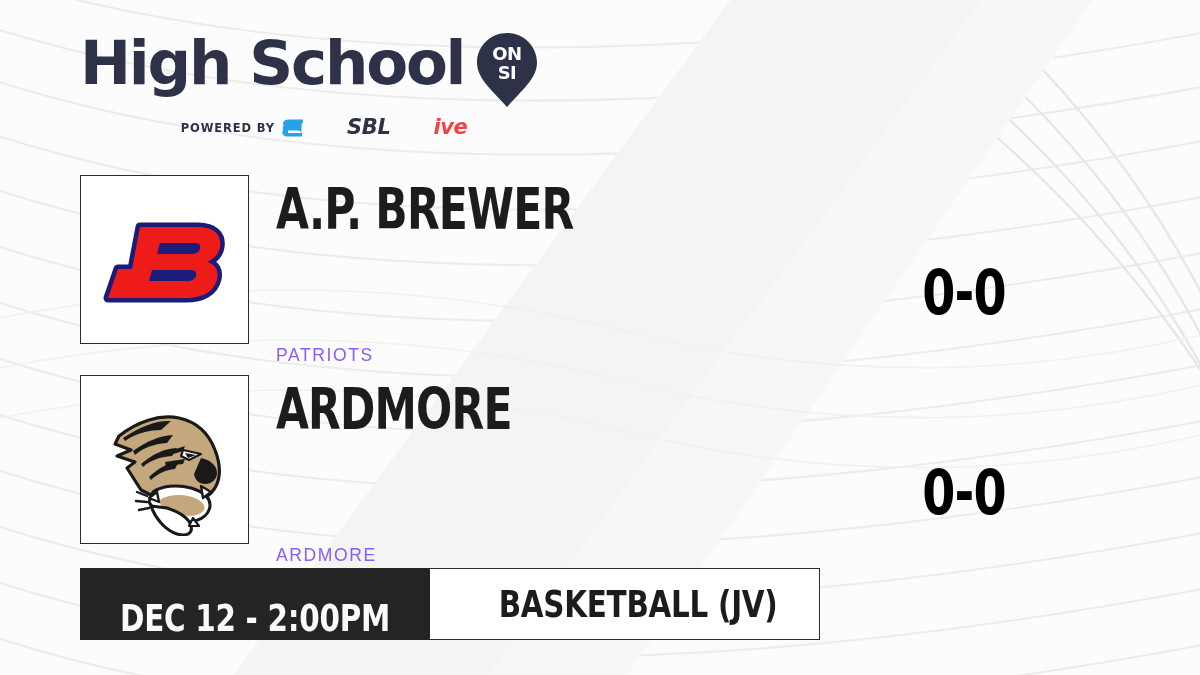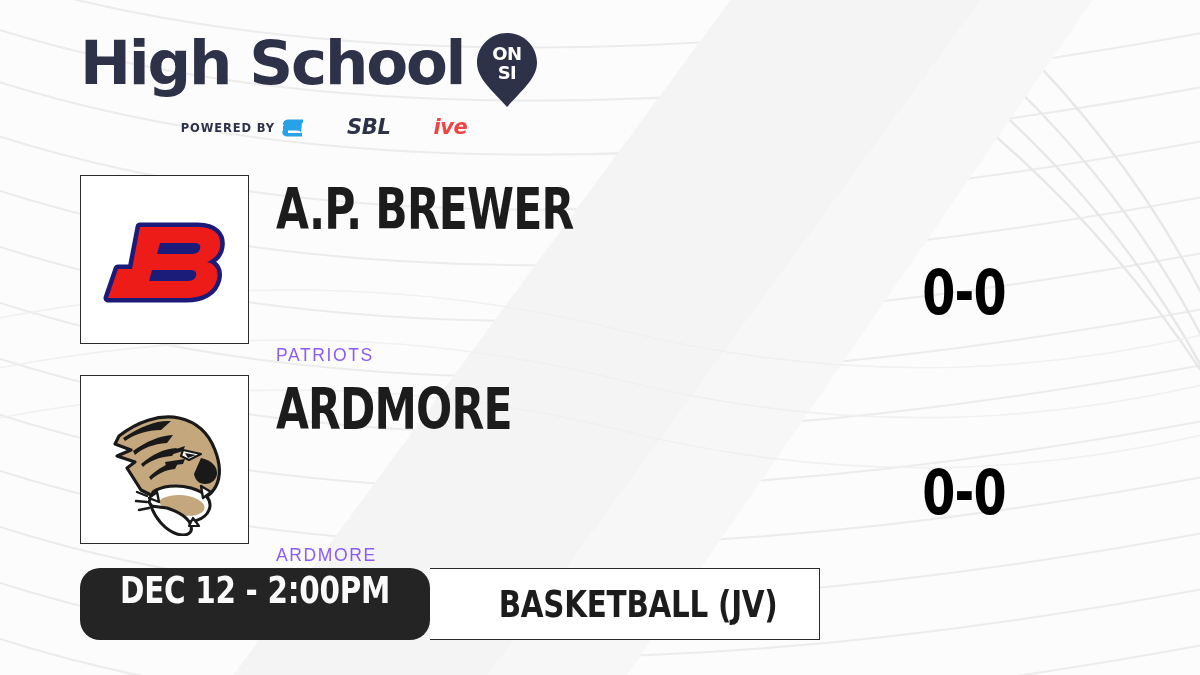--- a/index.html
+++ b/index.html
@@ -107,21 +107,21 @@
     white-space:nowrap;
   }
   .score.s1 { top:261px; }
   .score.s2 { top:461px; }
 
   
   .banner { position:absolute; left:80px; top:568px; display:flex; height:72px; }
   .banner-date {
     width:350px; height:72px;
     background:#242424;
-    display:flex; align-items:flex-start; justify-content:center;border-radius:20px;
+    display:flex; align-items:flex-end; justify-content:center;
   }
   .banner-date span {
     font-family:"DejaVu Sans Condensed","DejaVu Sans", sans-serif;
     font-weight:700; font-size:38px; letter-spacing:-.3px;
     color:#fafafa; white-space:nowrap;
     transform:scaleX(.86); transform-origin:center;
   }
   .banner-sport {
     width:390px; height:72px;
     background:#ffffff;

